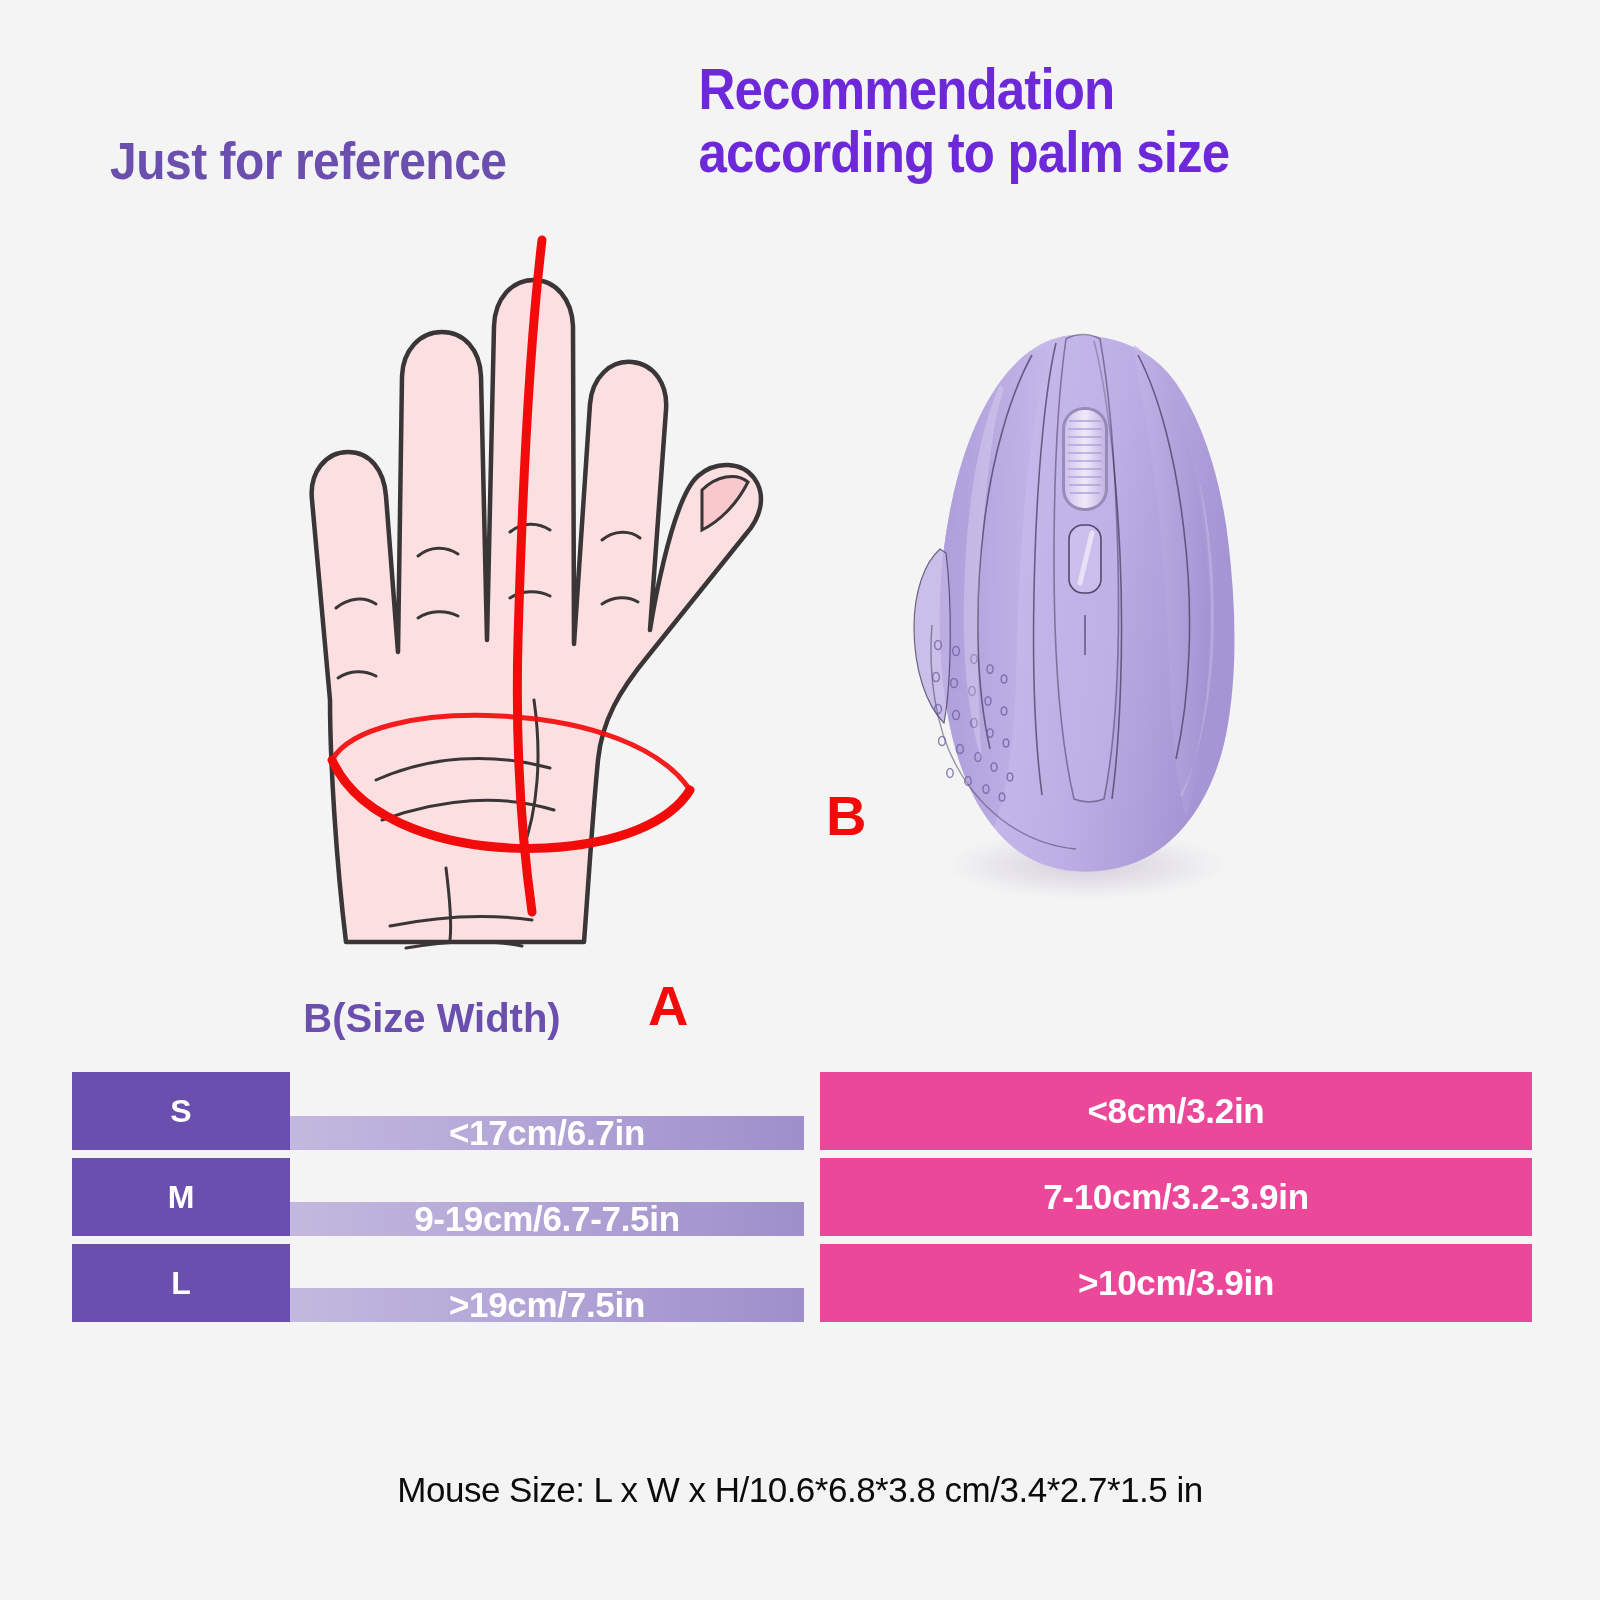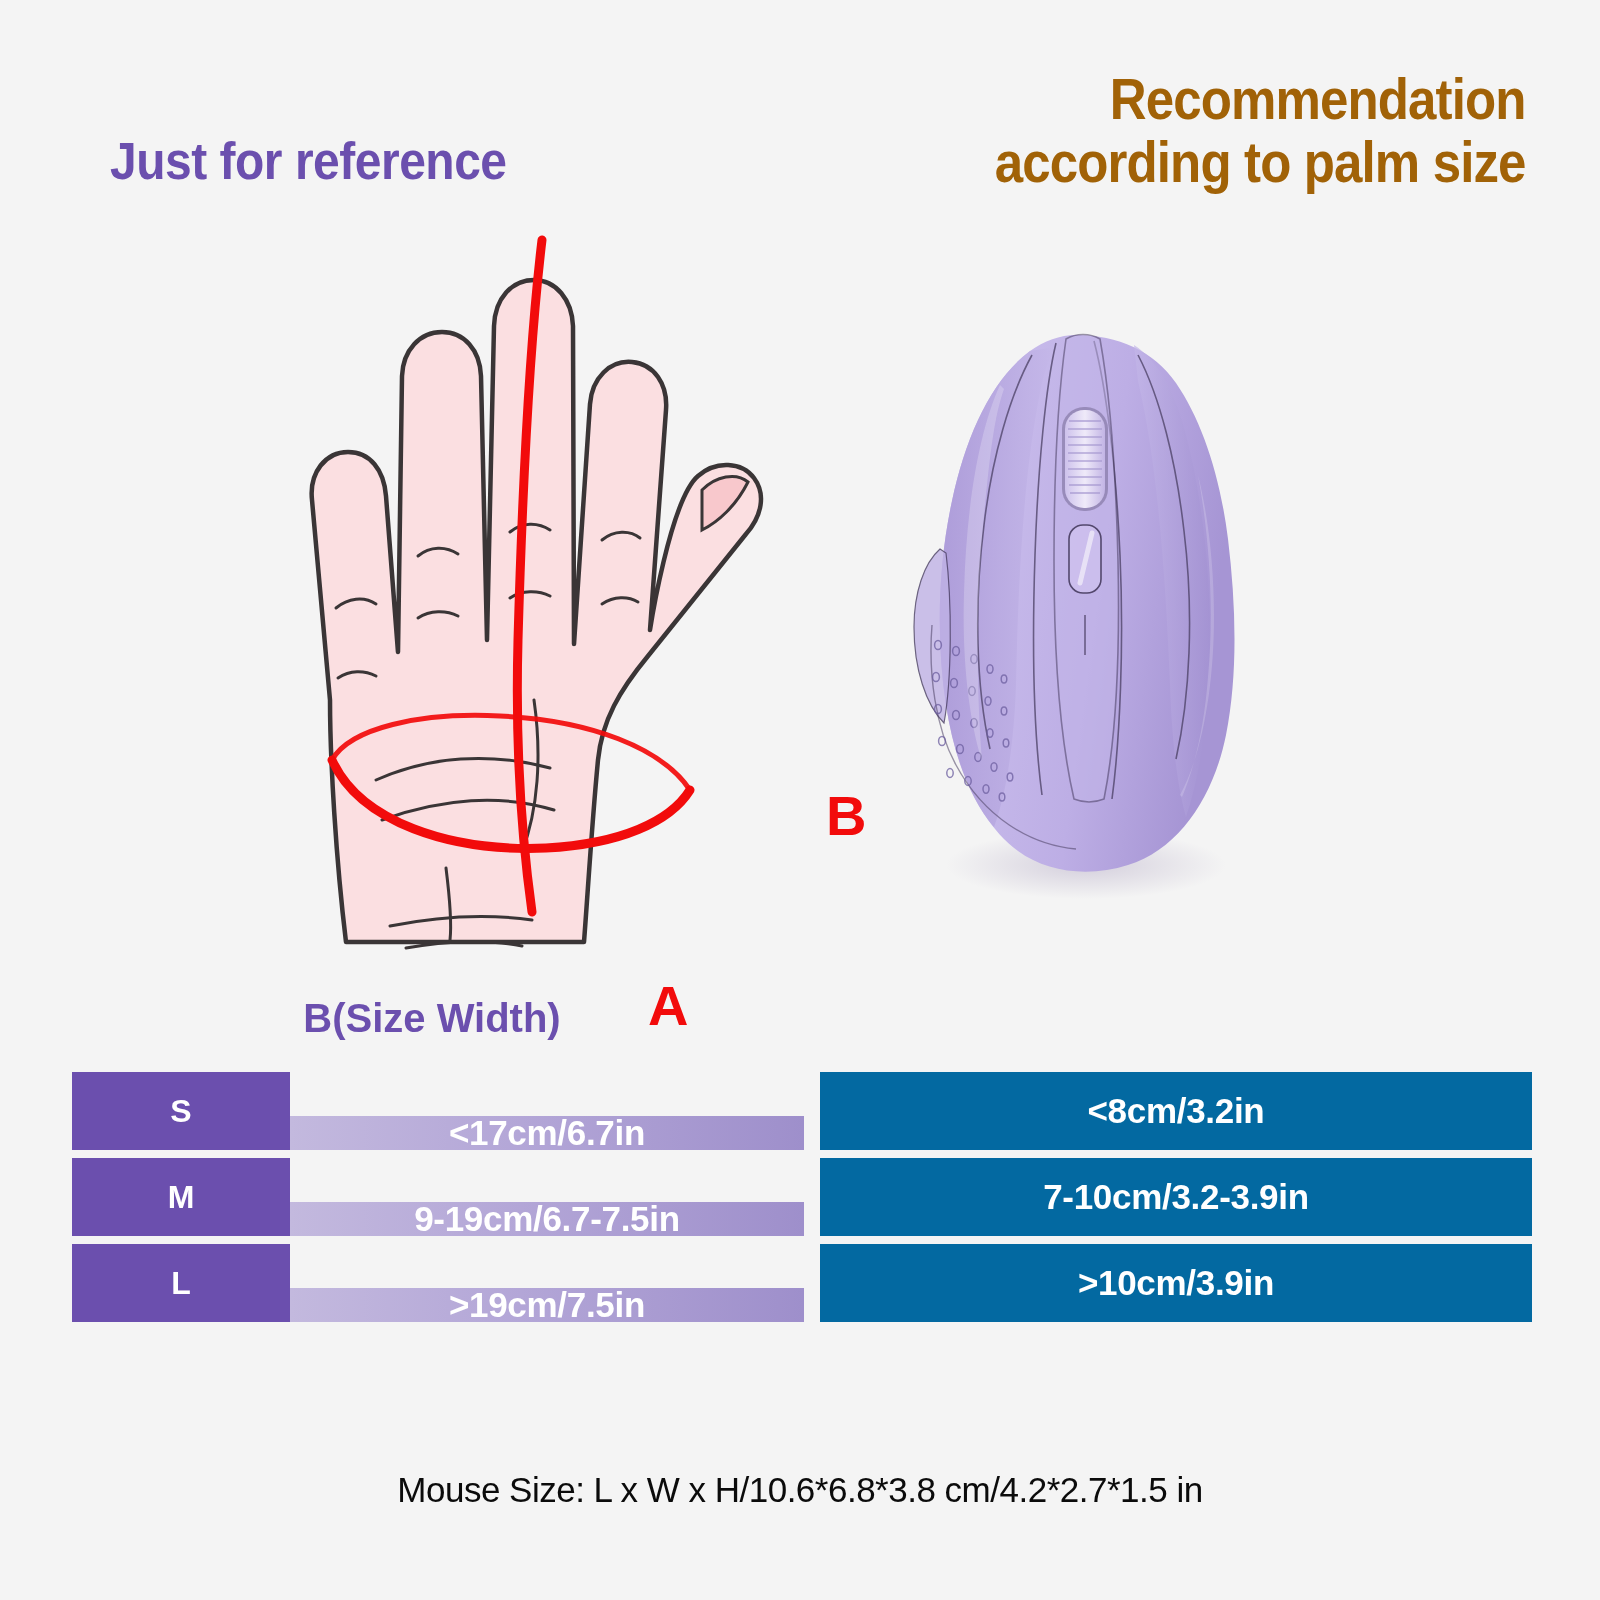--- a/index.html
+++ b/index.html
@@ -14,22 +14,22 @@
   .stage { position:absolute; inset:0; }
 
   
   .ref-title{
     position:absolute; left:110px; top:132px; width:560px;
     font-size:51px; font-weight:bold; color:#6b4fae;
     letter-spacing:-0.5px; white-space:nowrap;
     transform:scaleX(0.94); transform-origin:left center;
   }
   .main-title{
-    position:absolute; right:18px; top:68px; width:940px;
-    text-align:right; color:#a16207; font-weight:bold;
+    position:absolute; right:18px; top:58px; width:940px;
+    text-align:left; color:#6d28d9; font-weight:bold;
     font-size:58px; line-height:1.08; letter-spacing:-1px;
   }
   .main-title .l{ display:block; transform:scaleX(0.88); }
 
   
   .hand-wrap{ position:absolute; left:150px; top:200px; width:640px; height:760px; }
   .hand-wrap svg{ width:100%; height:100%; display:block; }
   .mark-A{
     position:absolute; left:498px; top:778px;
     font-size:56px; font-weight:bold; color:#f20b0b; line-height:1;
@@ -59,21 +59,21 @@
     width:218px; background:#6b4fae; color:#ffffff;
     display:flex; align-items:center; justify-content:center;
     font-size:32px; font-weight:600;
   }
   .cell-val{
     flex:1; color:#ffffff;
     display:flex; align-items:center; justify-content:center;
     font-size:35px; font-weight:600; letter-spacing:-0.3px;
   }
   .cell-val.grad{ background:linear-gradient(to right,#c3b9de 0%,#b3a6d7 45%,#9e8fcb 100%);margin-top:44px; }
-  .cell-val.flat{ background:#0369a1; }
+  .cell-val.flat{ background:#ec4899; }
 
   
   .rec-size{
     position:absolute; left:0; right:0; top:1378px; text-align:center;
     font-size:52px; font-weight:bold; color:#0b0b0b; letter-spacing:-1px;
   }
   .rec-size .hl{ color:#6b4fae; }
   .mouse-size{
     position:absolute; left:0; right:0; top:1470px; text-align:center;
     font-size:35px; color:#0b0b0b; letter-spacing:-0.5px;
@@ -295,15 +295,15 @@
         <div class="cell-val grad">&gt;19cm/7.5in</div>
       </div>
       <div class="tgroup b">
         <div class="cell-val flat">&gt;10cm/3.9in</div>
       </div>
     </div>
 
   </div>
 
 
-  <div class="mouse-size">Mouse Size: L x W x H/10.6*6.8*3.8 cm/4.2*2.7*1.5 in</div>
+  <div class="mouse-size">Mouse Size: L x W x H/10.6*6.8*3.8 cm/3.4*2.7*1.5 in</div>
 
 </div>
 
 </body></html>

